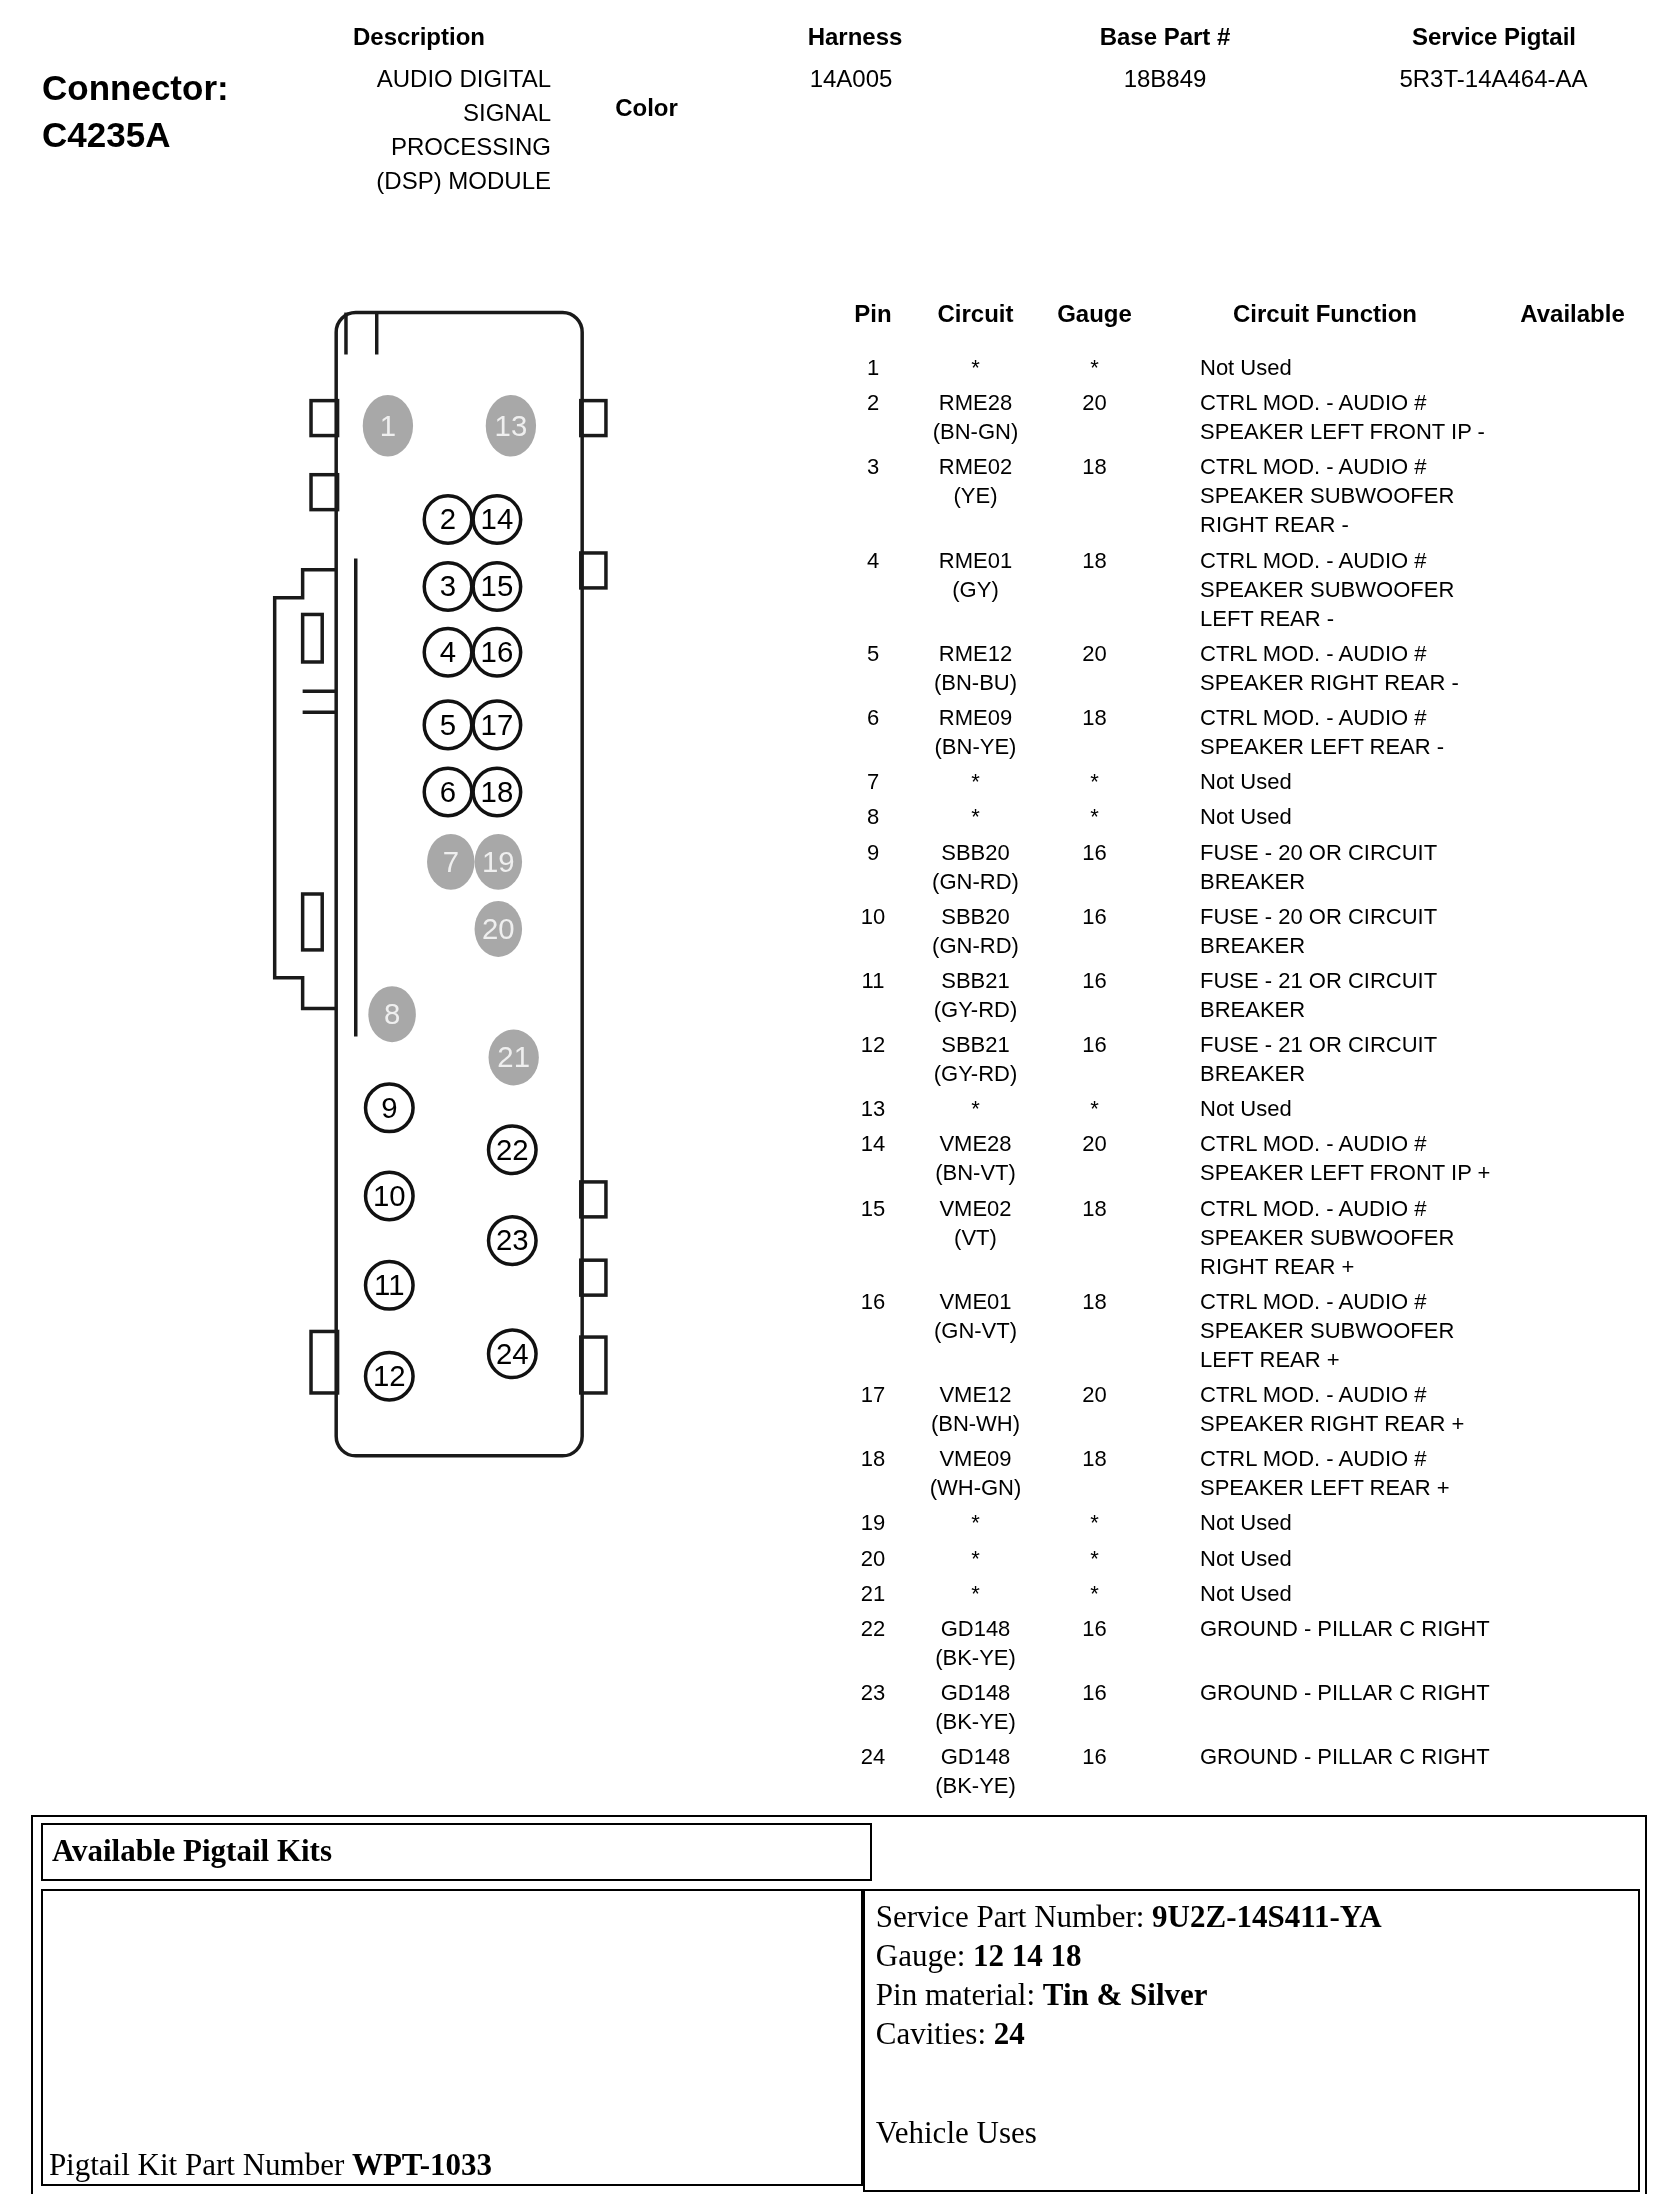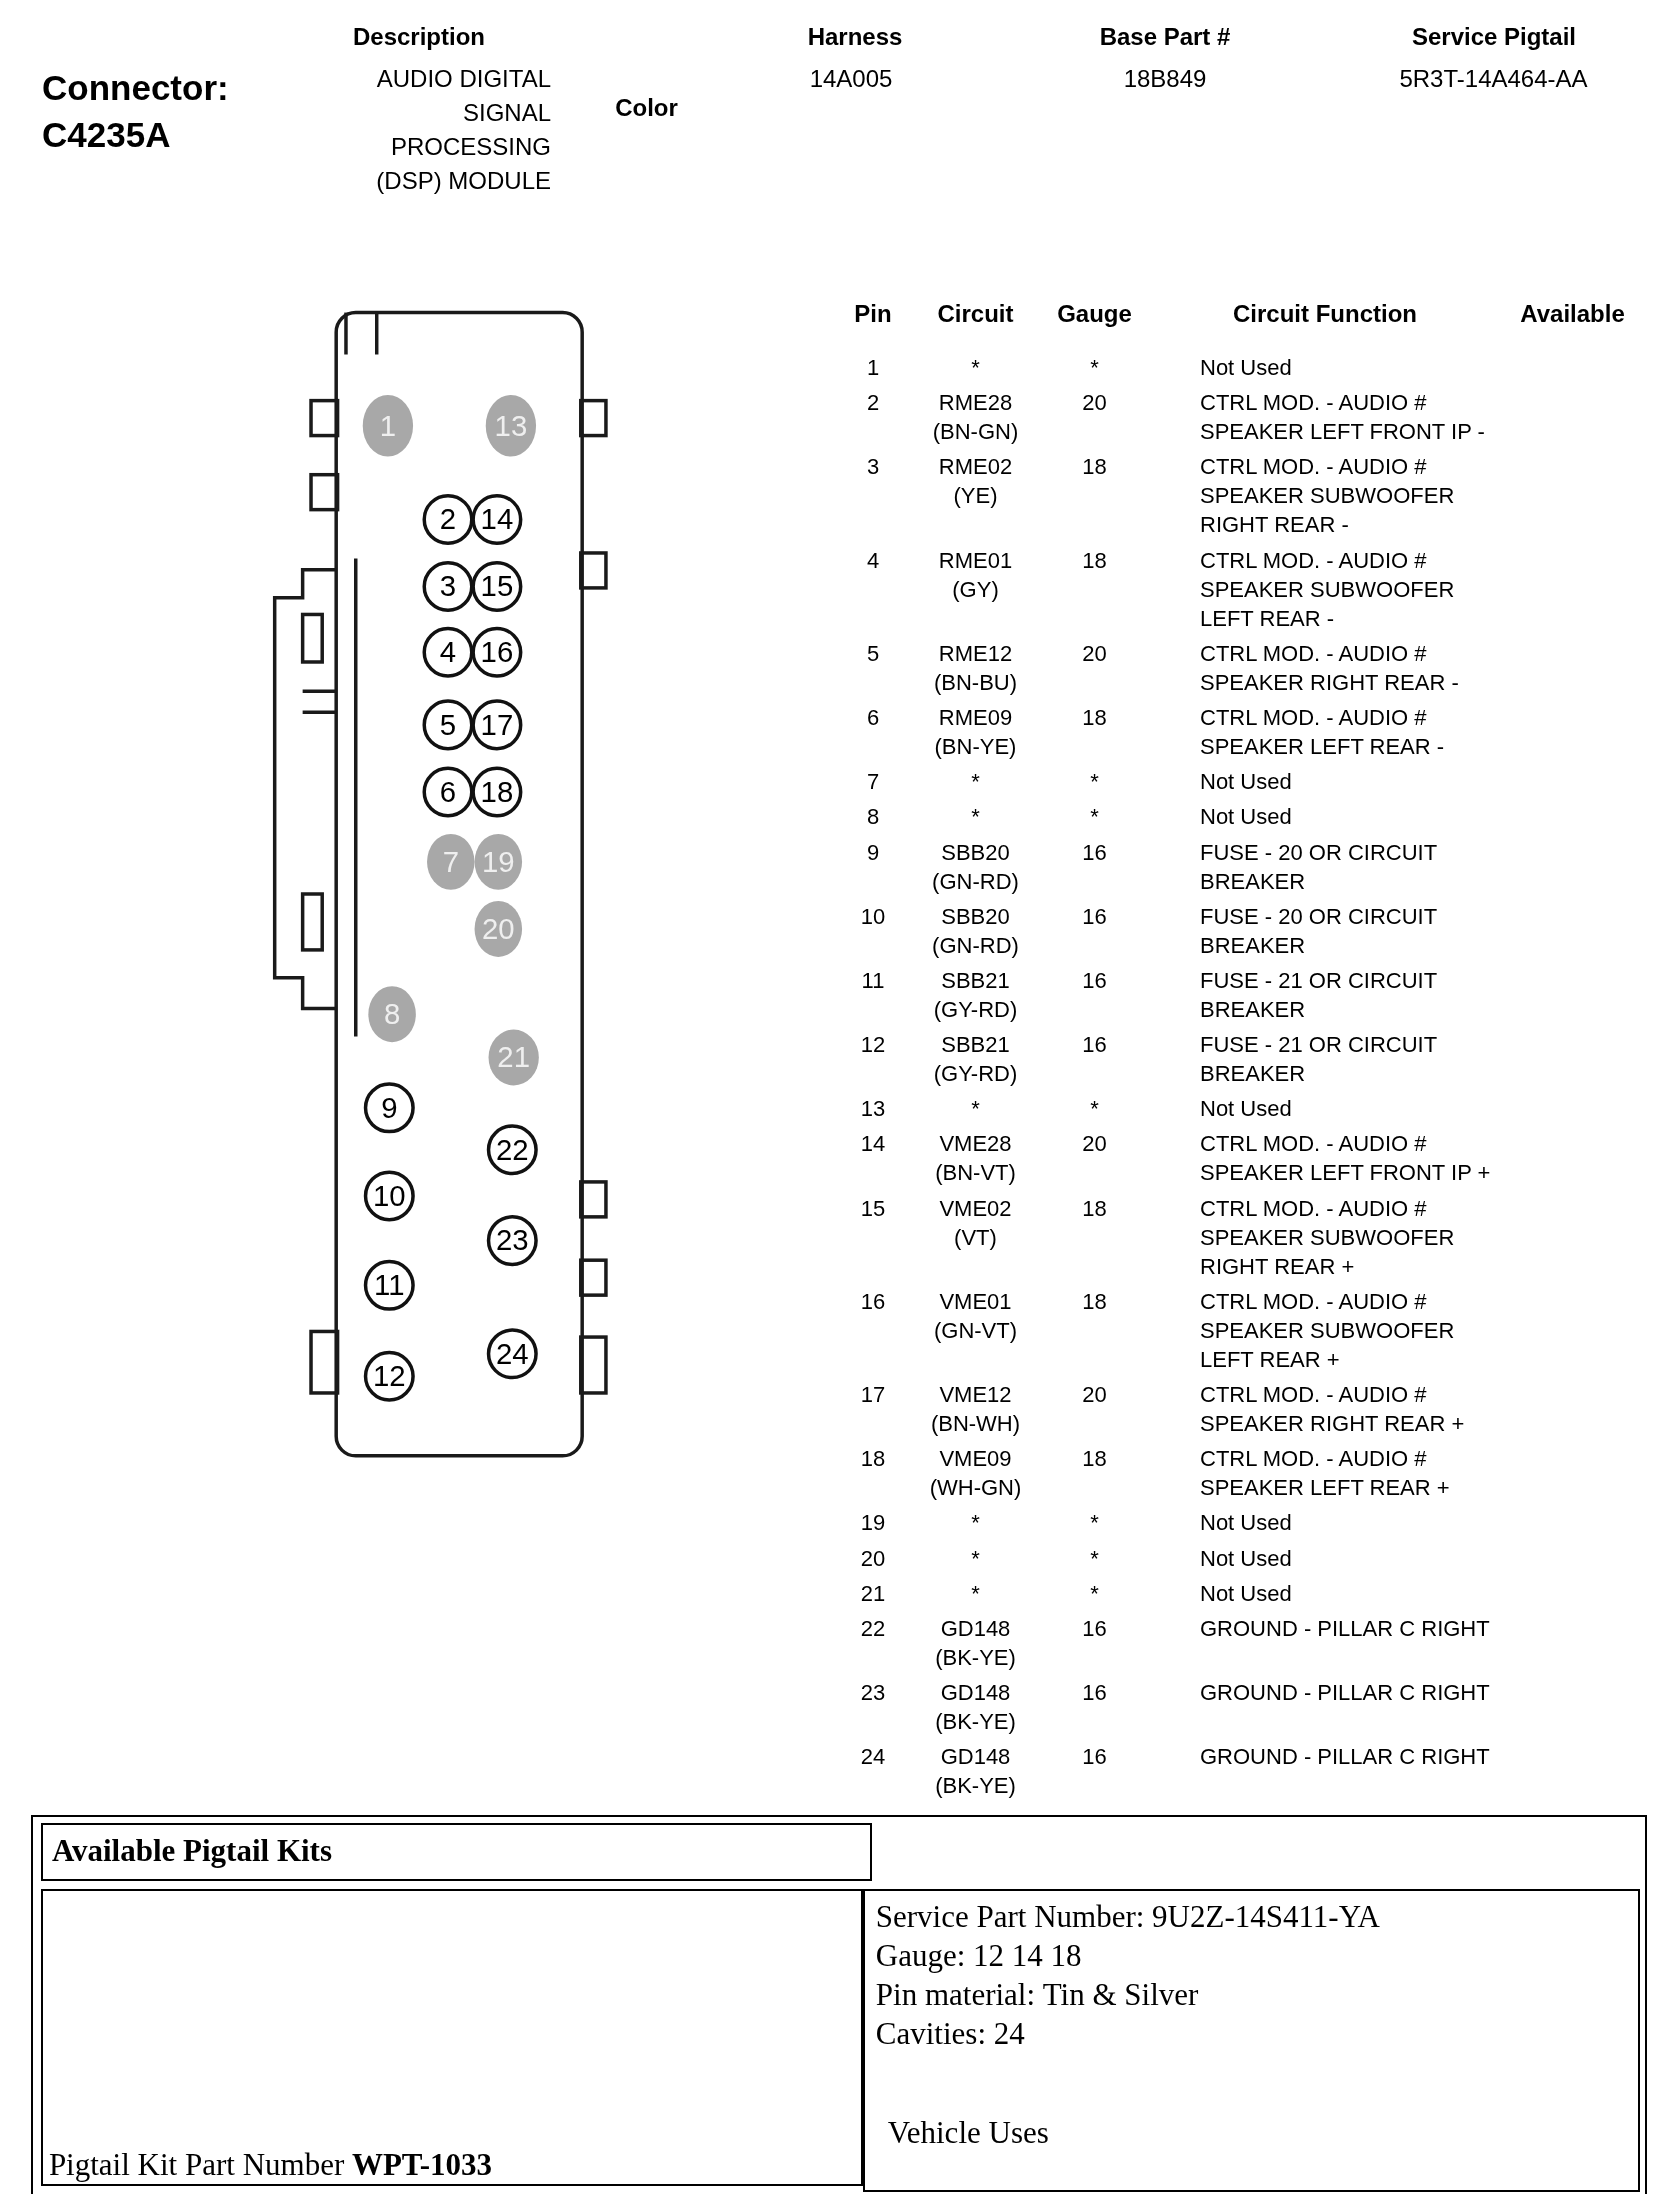--- a/index.html
+++ b/index.html
@@ -46,22 +46,22 @@
   
   .outer-box{left:31px;top:1815px;width:1612px;height:379px;border:2.3px solid #000;border-bottom:none;}
   .kits-title-box{position:absolute;left:7.7px;top:6.2px;width:818px;height:54px;border:2.3px solid #000;
                   font-family:"Liberation Serif",serif;font-size:31px;font-weight:bold;
                   line-height:52px;padding-left:9.2px;box-sizing:content-box;}
   .kits-body-box{position:absolute;left:7.7px;top:72px;width:818px;height:293px;border:2.3px solid #000;}
   .kit-part-line{position:absolute;left:6.2px;bottom:1.5px;font-family:"Liberation Serif",serif;font-size:31px;}
   .kit-part-line .val{font-weight:bold;margin-left:7.7px;}
   .service-box{position:absolute;left:830px;top:72px;width:762px;height:293px;border:2.3px solid #000;
                padding:6.2px 0 0 10.8px;font-family:"Liberation Serif",serif;font-size:31px;line-height:39px;}
-  .spec-line .val{font-weight:normal;margin-left:7.7px;}
-  .vehicle-uses{margin-top:60px;margin-left:12px;}
+  .spec-line .val{font-weight:bold;margin-left:7.7px;}
+  .vehicle-uses{margin-top:60px;}
 </style>
 </head>
 <body>
 
 <div class="page">
 
   <div class="abs conn-label">Connector:</div>
   <div class="abs conn-id">C4235A</div>
 
   <div class="abs h-desc">Description</div>

